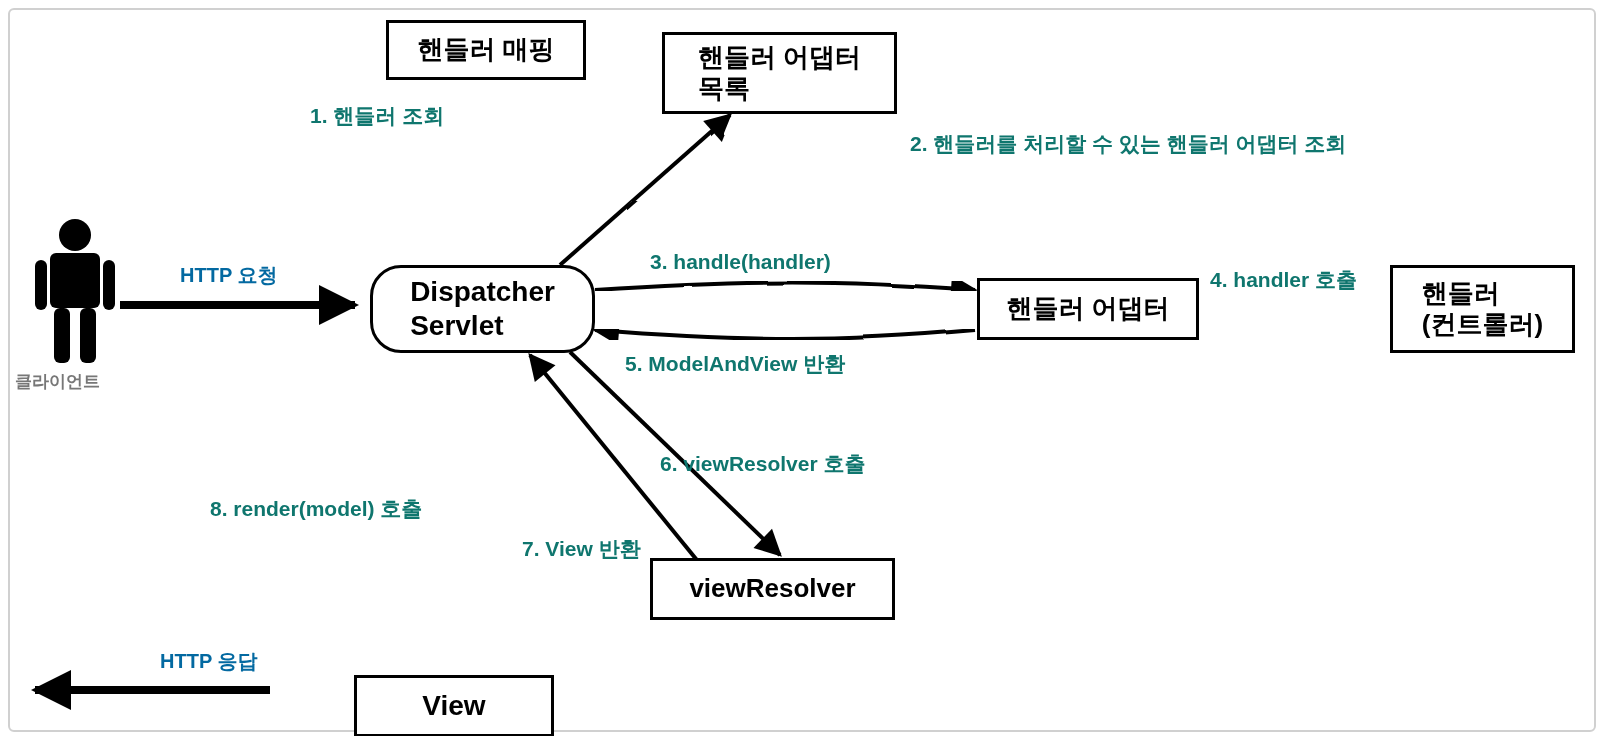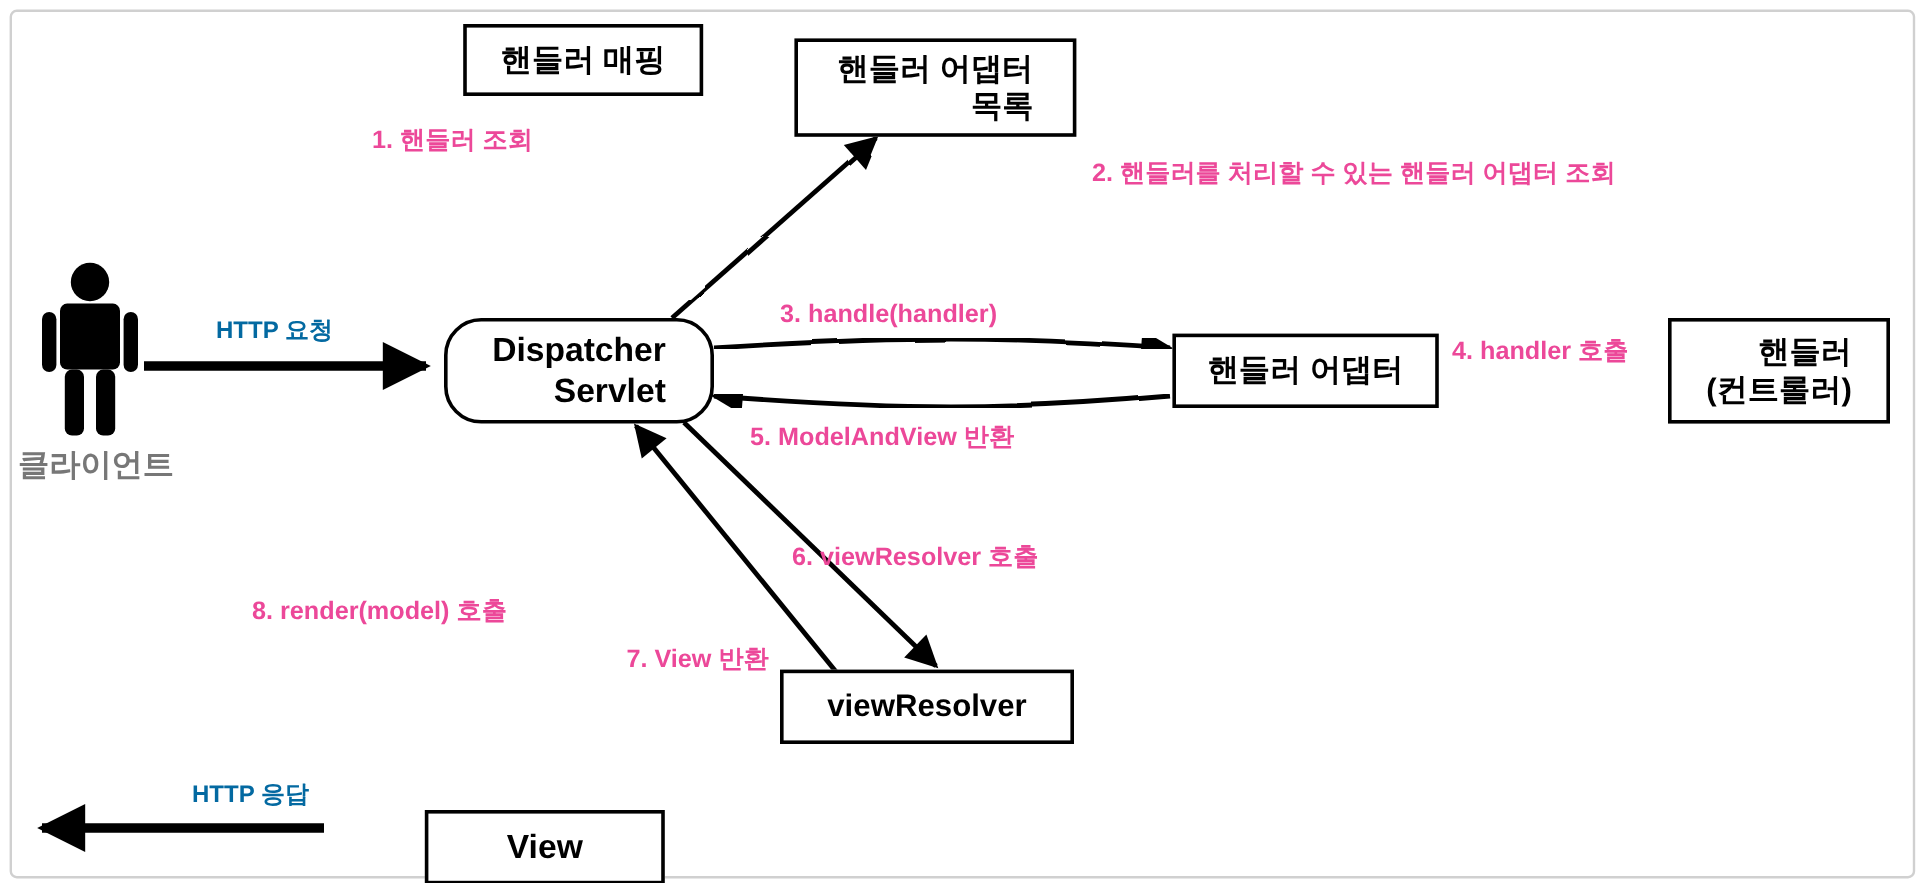--- a/index.html
+++ b/index.html
@@ -21,44 +21,44 @@
     background: #fff;
   }
   .box {
     position: absolute;
     border: 3px solid #000;
     background: #fff;
     box-sizing: border-box;
     display: flex;
     align-items: center;
     justify-content: center;
-    text-align: right;
+    text-align: left;
     font-weight: 800;
     color: #000;
     line-height: 1.2;
   }
   .step {
     position: absolute;
-    color: #ec4899;
+    color: #0f766e;
     font-weight: 700;
     font-size: 21px;
     white-space: nowrap;
   }
   .io {
     position: absolute;
     color: #0369a1;
     font-weight: 700;
     font-size: 20px;
     white-space: nowrap;
   }
   .client-label {
     position: absolute;
     color: #777;
     font-weight: 600;
-    font-size: 26px;
+    font-size: 17px;
   }
   svg.diagram {
     position: absolute;
     left: 0;
     top: 0;
     width: 1584px;
     height: 720px;
     pointer-events: none;
   }
   .rough {
@@ -148,21 +148,21 @@
   <div class="io" style="left:170px; top:252px;">HTTP 요청</div>
 
   <div class="io" style="left:150px; top:638px;">HTTP 응답</div>
 
   <div class="step" style="left:300px; top:92px;">1. 핸들러 조회</div>
 
   <div class="step" style="left:900px; top:120px;">2. 핸들러를 처리할 수 있는 핸들러 어댑터 조회</div>
 
   <div class="step" style="left:640px; top:240px;">3. handle(handler)</div>
 
-  <div class="step" style="left:1200px; top:268px;">4. handler 호출</div>
+  <div class="step" style="left:1200px; top:256px;">4. handler 호출</div>
 
   <div class="step" style="left:615px; top:340px;">5. ModelAndView 반환</div>
 
   <div class="step" style="left:650px; top:440px;">6. viewResolver 호출</div>
 
   <div class="step" style="left:512px; top:525px;">7. View 반환</div>
 
   <div class="step" style="left:200px; top:485px;">8. render(model) 호출</div>
 
 </div>

